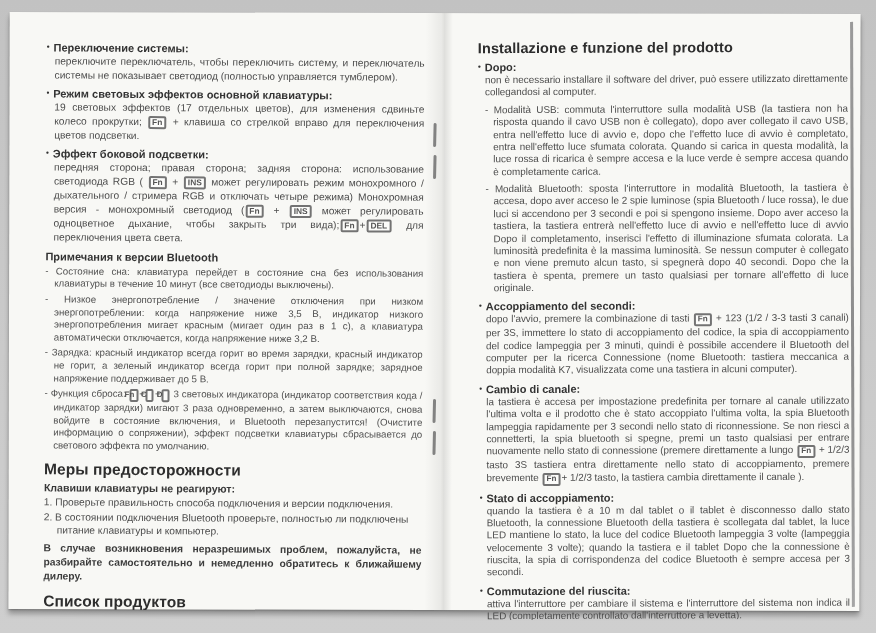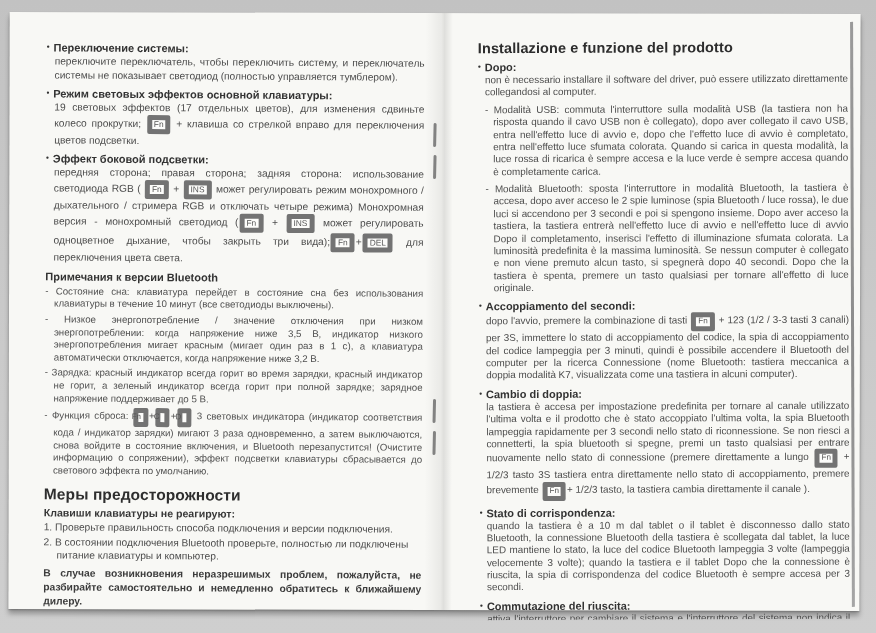--- a/index.html
+++ b/index.html
@@ -60,23 +60,23 @@
 
   .prod-cols{display:flex;margin-top:2px;}
   .prod-col{font-size:10.4px;line-height:1.55;color:#454545;}
   .prod-col.c1{width:188px;}
   .prod-col.c2{flex:1;}
   .prod-item{white-space:nowrap;}
 
   .page-title{font-weight:bold;font-size:14.5px;color:#2d2d2d;margin:0 0 5px;letter-spacing:0.1px;}
 
   .key{
-    display:inline-block;border:5px solid #737373;border-radius:2px;
+    display:inline-block;border:2px solid #737373;border-radius:2px;
     padding:0 2px;font-size:0.82em;line-height:1.1;color:#555;
-    background:rgba(255,255,255,0.5);margin:0 1px;vertical-align:0;
+    background:rgba(255,255,255,0.5);margin:0 1px;vertical-align:0;font-weight:bold;
   }
 </style>
 </head>
 <body>
 
 <div class="scene">
   <div class="sheet">
     <div class="crease"></div>
     <div class="staple s1"></div>
     <div class="staple s2"></div>
@@ -141,26 +141,26 @@
         <p class="body sub">- Modalità USB: commuta l'interruttore sulla modalità USB (la tastiera non ha risposta quando il cavo USB non è collegato), dopo aver collegato il cavo USB, entra nell'effetto luce di avvio e, dopo che l'effetto luce di avvio è completato, entra nell'effetto luce sfumata colorata. Quando si carica in questa modalità, la luce rossa di ricarica è sempre accesa e la luce verde è sempre accesa quando è completamente carica.</p>
         <p class="body sub">- Modalità Bluetooth: sposta l'interruttore in modalità Bluetooth, la tastiera è accesa, dopo aver acceso le 2 spie luminose (spia Bluetooth / luce rossa), le due luci si accendono per 3 secondi e poi si spengono insieme. Dopo aver acceso la tastiera, la tastiera entrerà nell'effetto luce di avvio e nell'effetto luce di avvio Dopo il completamento, inserisci l'effetto di illuminazione sfumata colorata. La luminosità predefinita è la massima luminosità. Se nessun computer è collegato e non viene premuto alcun tasto, si spegnerà dopo 40 secondi. Dopo che la tastiera è spenta, premere un tasto qualsiasi per tornare all'effetto di luce originale.</p>
       </div>
 
       <div class="sec">
         <div class="sec-h"><span class="marker">•</span><span>Accoppiamento del secondi:</span></div>
         <p class="body">dopo l'avvio, premere la combinazione di tasti <span class="key">Fn</span> + 123 (1/2 / 3-3 tasti 3 canali) per 3S, immettere lo stato di accoppiamento del codice, la spia di accoppiamento del codice lampeggia per 3 minuti, quindi è possibile accendere il Bluetooth del computer per la ricerca Connessione (nome Bluetooth: tastiera meccanica a doppia modalità K7, visualizzata come una tastiera in alcuni computer).</p>
       </div>
 
       <div class="sec">
-        <div class="sec-h"><span class="marker">•</span><span>Cambio di doppia:</span></div>
+        <div class="sec-h"><span class="marker">•</span><span>Cambio di canale:</span></div>
         <p class="body">la tastiera è accesa per impostazione predefinita per tornare al canale utilizzato l'ultima volta e il prodotto che è stato accoppiato l'ultima volta, la spia Bluetooth lampeggia rapidamente per 3 secondi nello stato di riconnessione. Se non riesci a connetterti, la spia bluetooth si spegne, premi un tasto qualsiasi per entrare nuovamente nello stato di connessione (premere direttamente a lungo <span class="key">Fn</span> + 1/2/3 tasto 3S tastiera entra direttamente nello stato di accoppiamento, premere brevemente <span class="key">Fn</span>+ 1/2/3 tasto, la tastiera cambia direttamente il canale ).</p>
       </div>
 
       <div class="sec">
-        <div class="sec-h"><span class="marker">•</span><span>Stato di corrispondenza:</span></div>
+        <div class="sec-h"><span class="marker">•</span><span>Stato di accoppiamento:</span></div>
         <p class="body">quando la tastiera è a 10 m dal tablet o il tablet è disconnesso dallo stato Bluetooth, la connessione Bluetooth della tastiera è scollegata dal tablet, la luce LED mantiene lo stato, la luce del codice Bluetooth lampeggia 3 volte (lampeggia velocemente 3 volte); quando la tastiera e il tablet Dopo che la connessione è riuscita, la spia di corrispondenza del codice Bluetooth è sempre accesa per 3 secondi.</p>
       </div>
 
       <div class="sec">
         <div class="sec-h"><span class="marker">•</span><span>Commutazione del riuscita:</span></div>
         <p class="body">attiva l'interruttore per cambiare il sistema e l'interruttore del sistema non indica il LED (completamente controllato dall'interruttore a levetta).</p>
       </div>
     </div>
   </div>
 </div>

